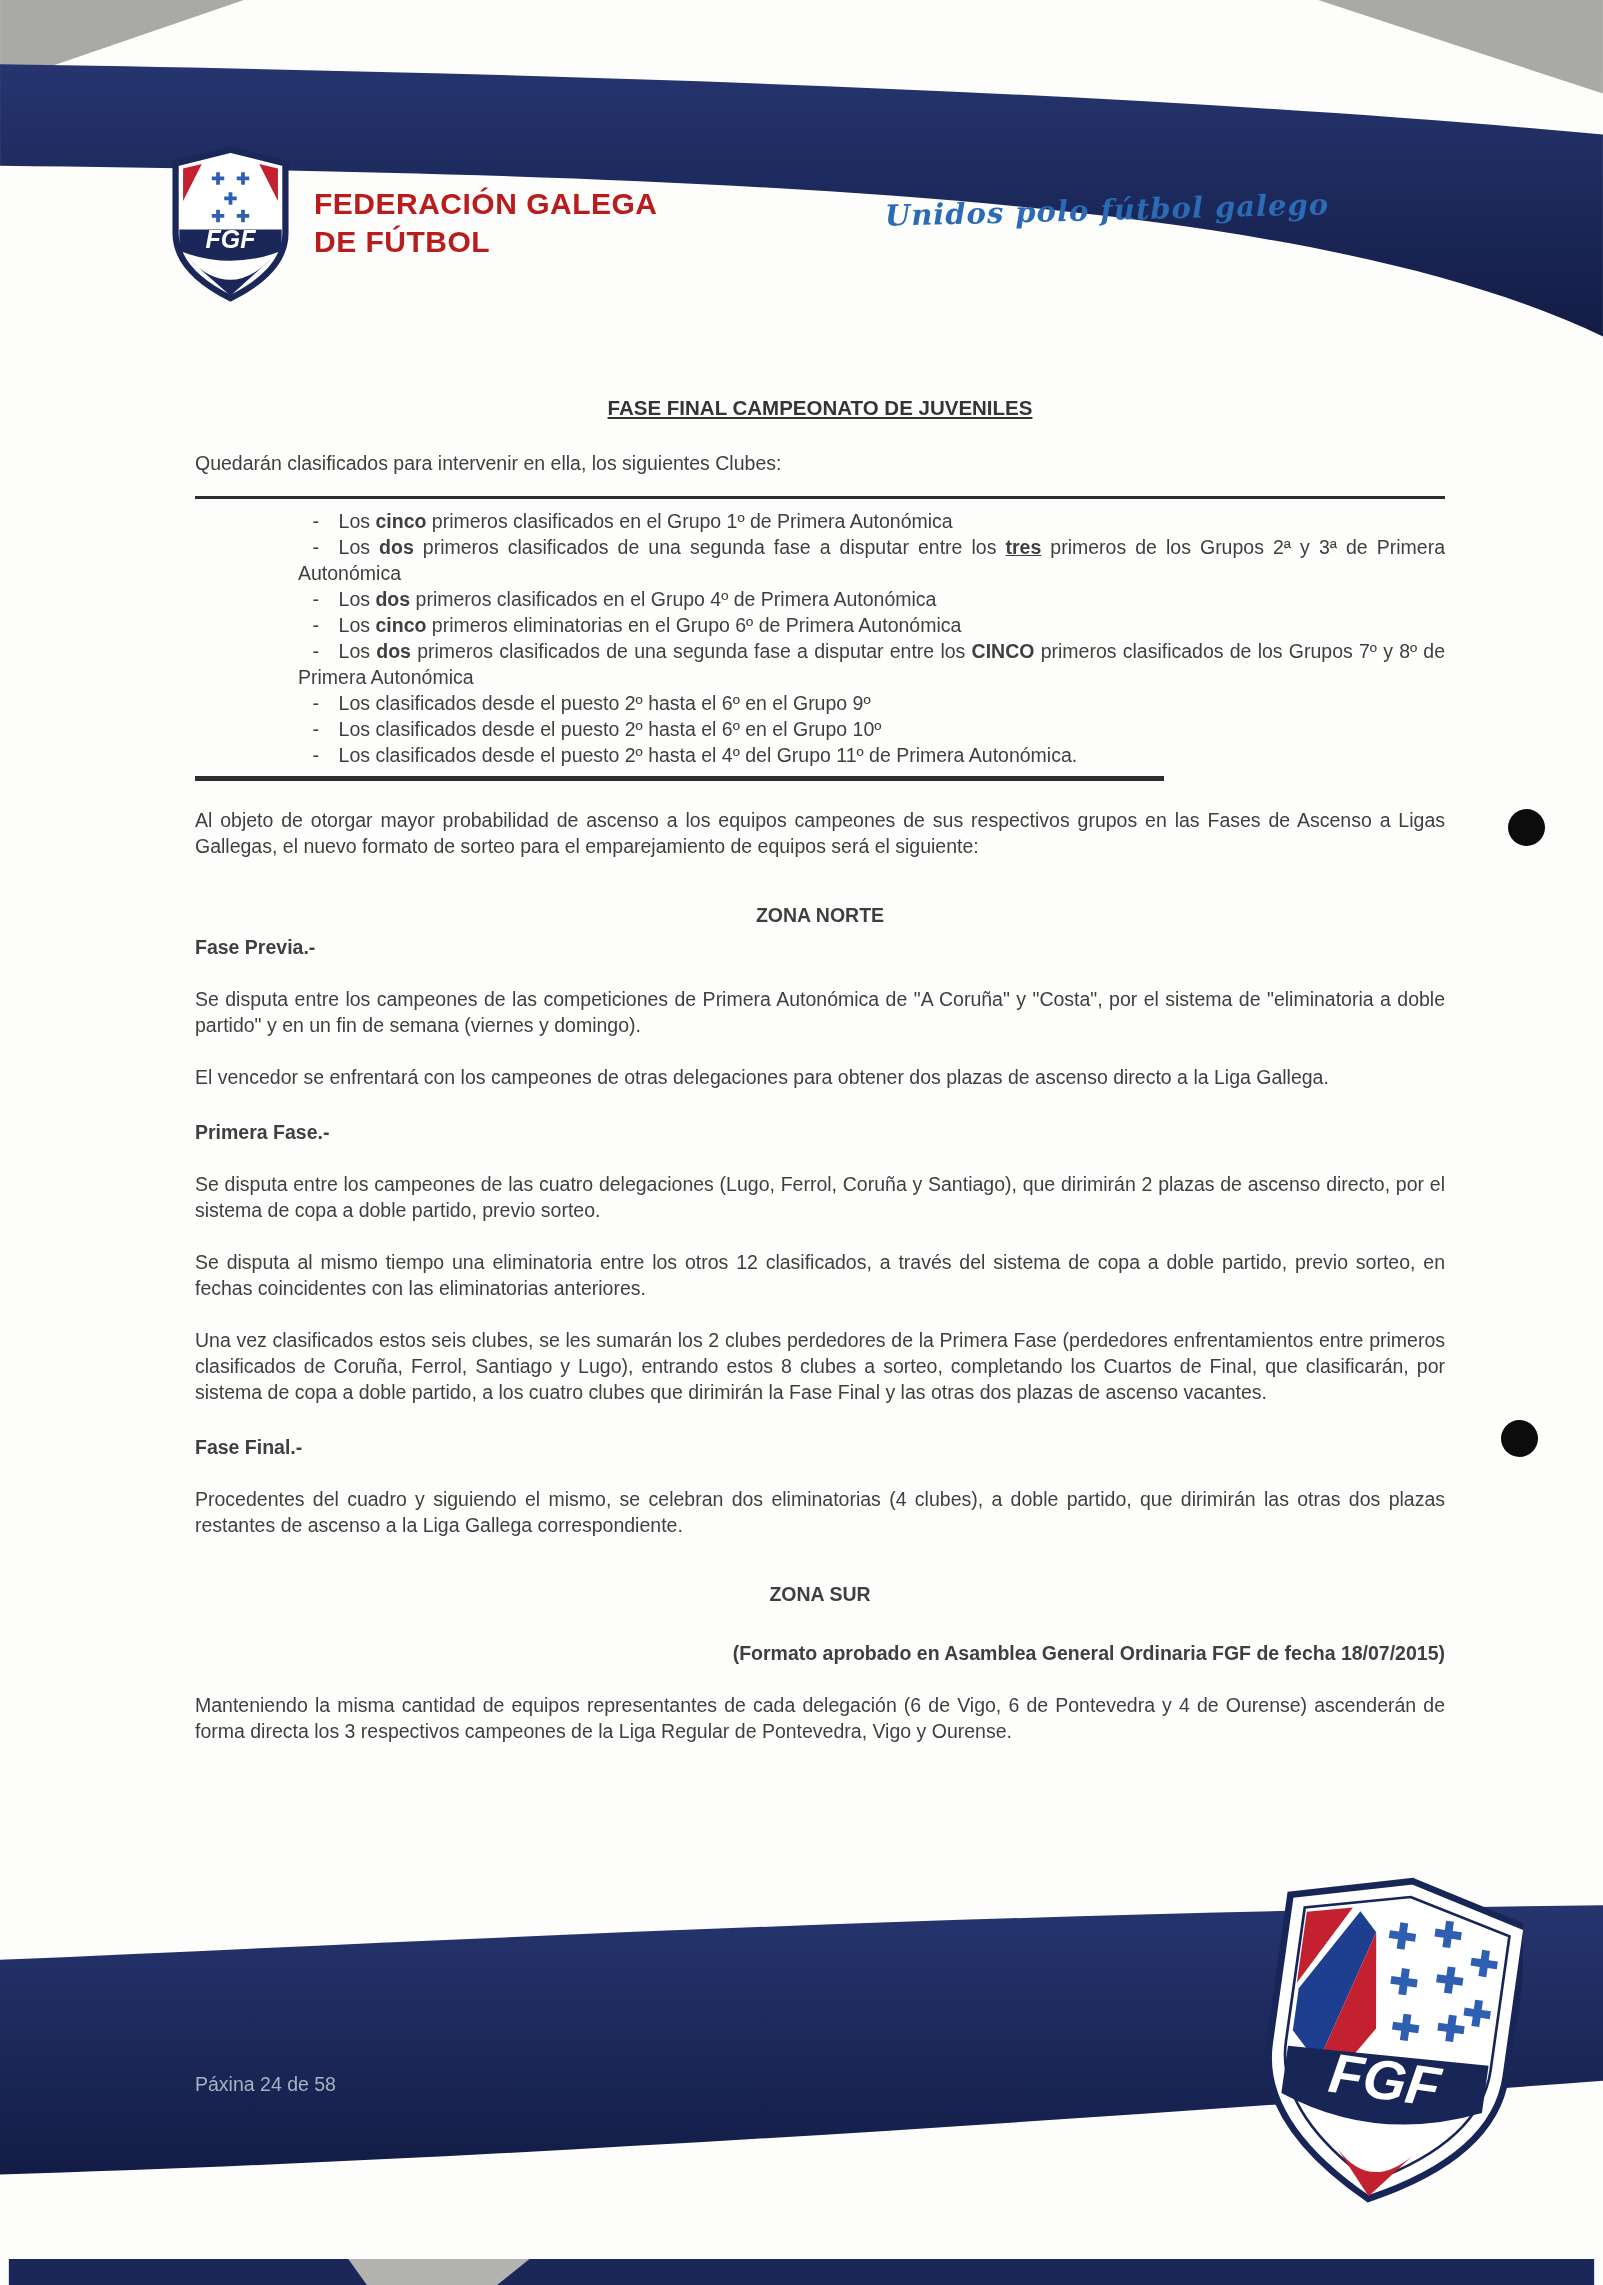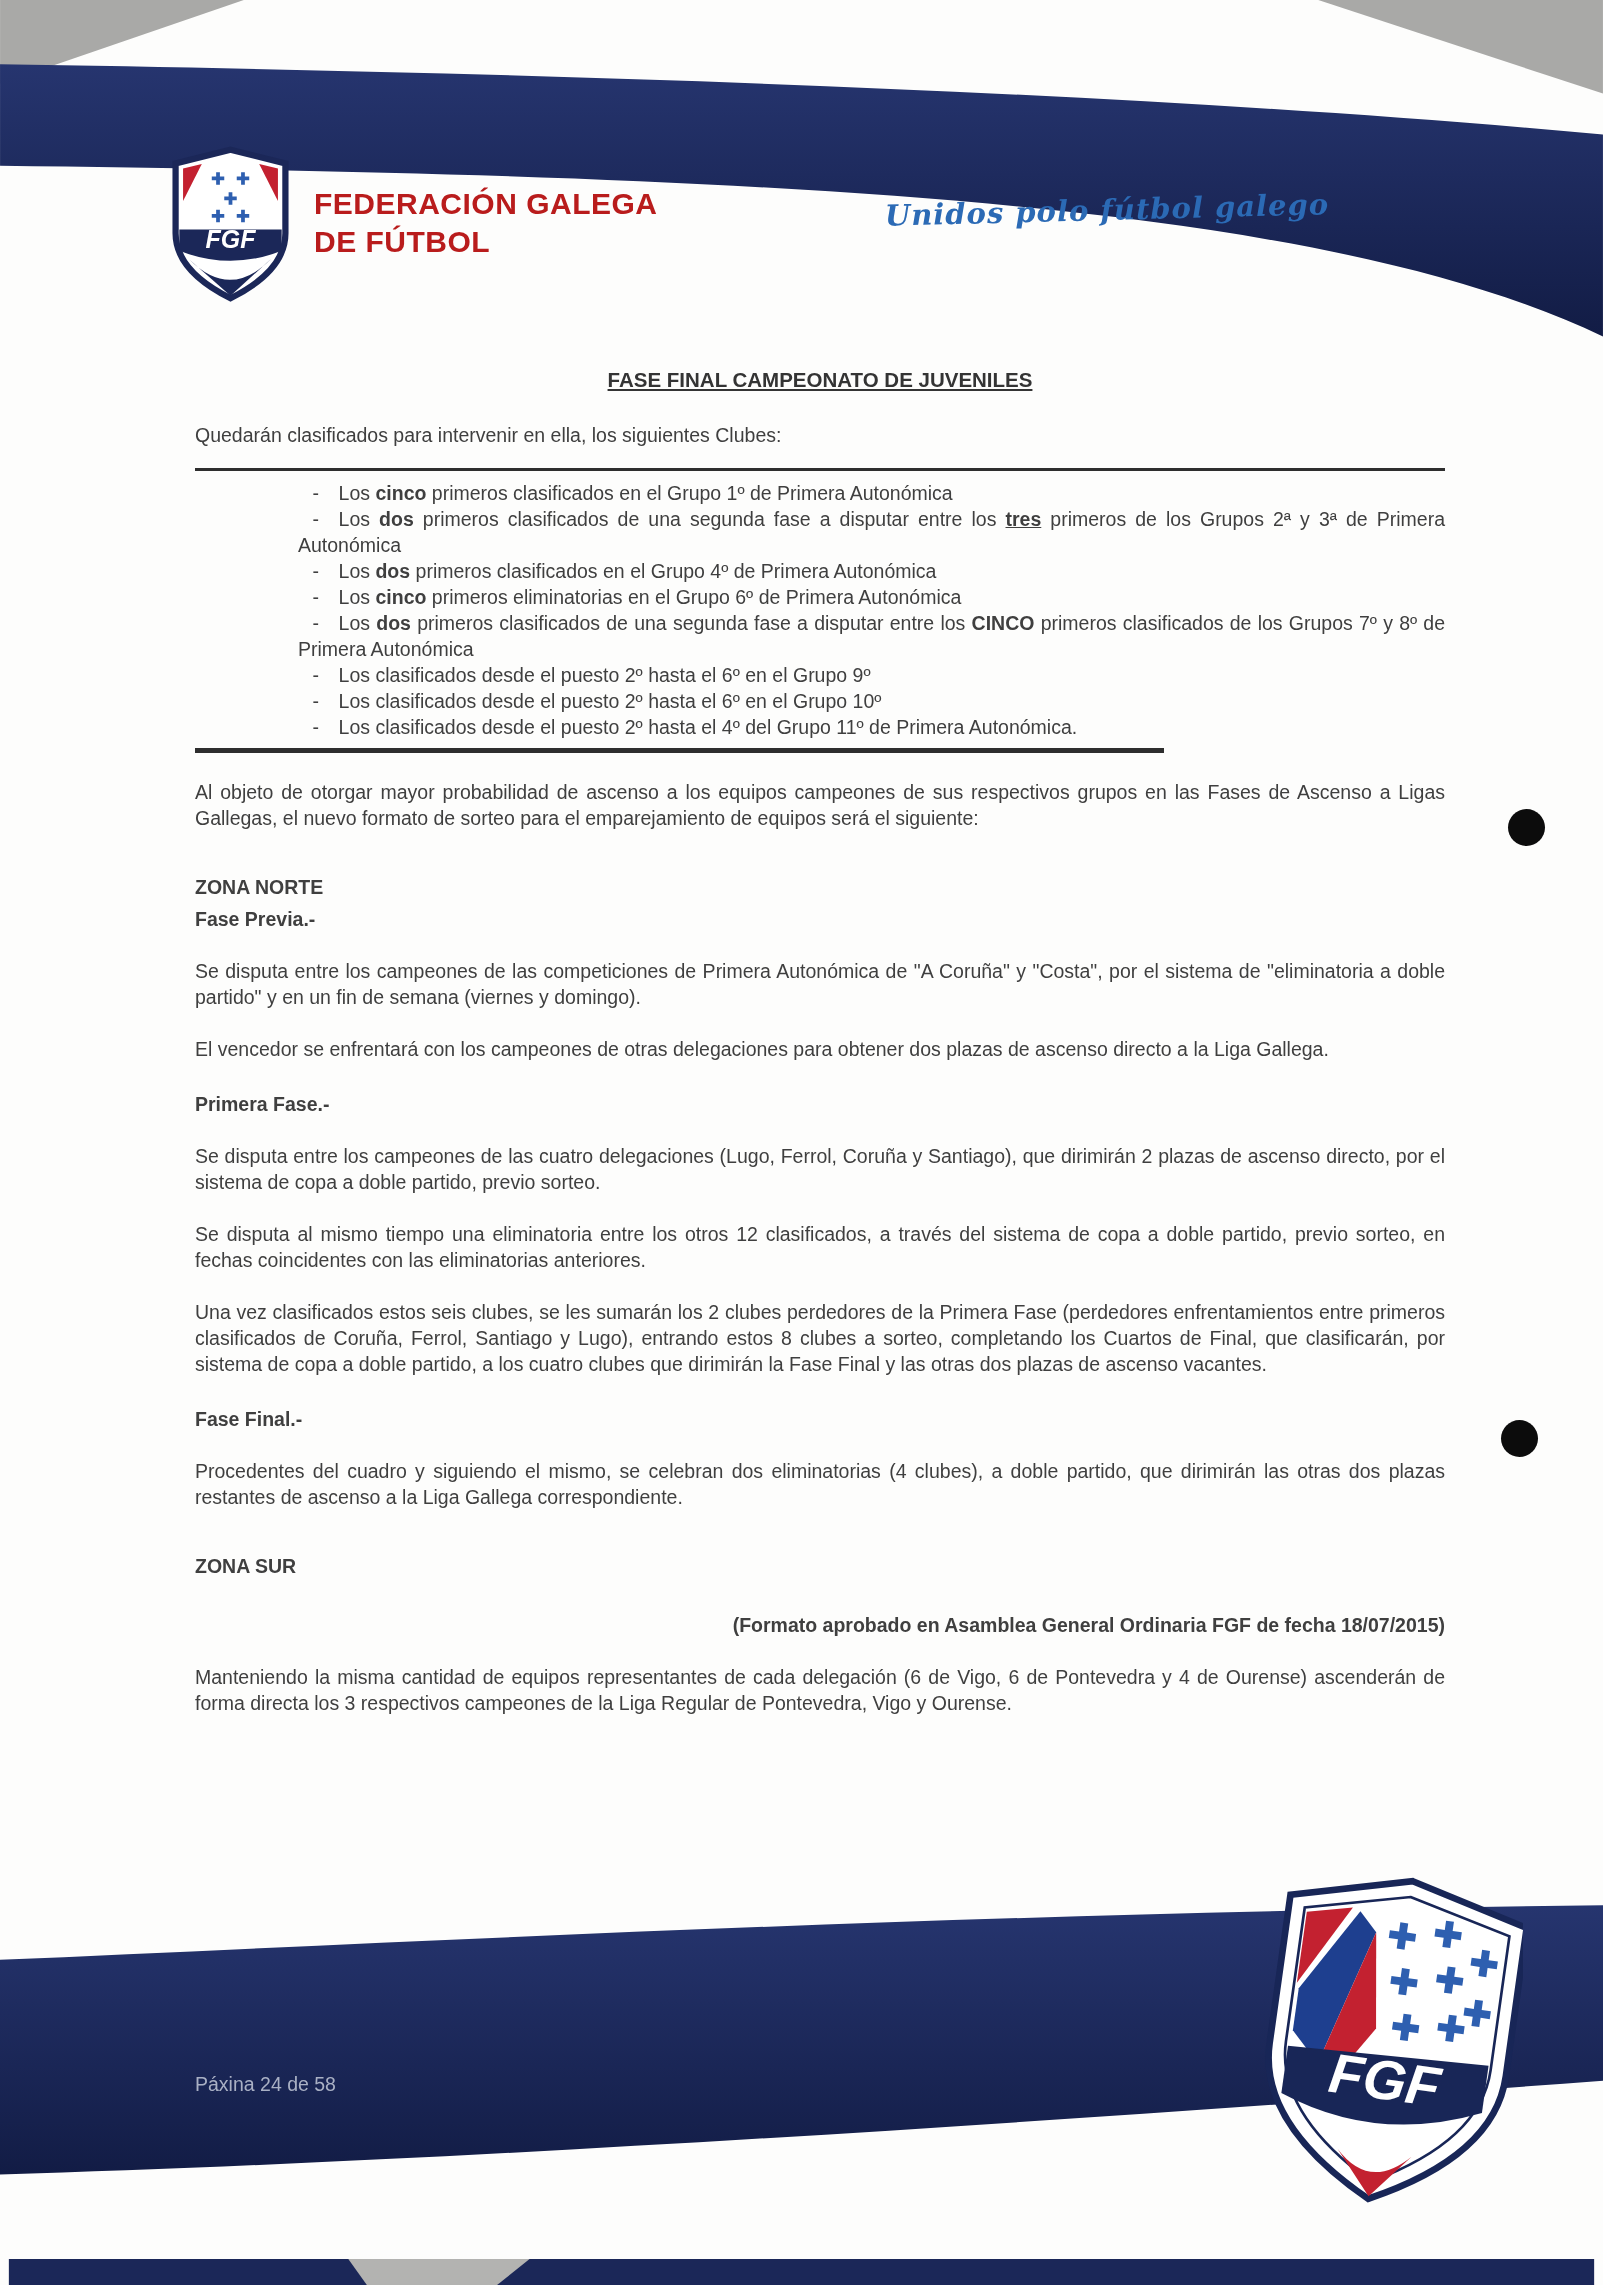--- a/index.html
+++ b/index.html
@@ -11,31 +11,31 @@
   svg { display:block; }
   .top-banner { position:absolute; top:0; left:0; }
   .header { position:absolute; top:0; left:0; width:100%; height:351px; }
   .logo-small { position:absolute; left:168px; top:146px; }
   .org-name { position:absolute; left:314px; top:185px; color:#b91c1c; font-weight:bold; font-size:30px; line-height:38px; letter-spacing:0.5px; }
   .slogan {
     position:absolute; left:863px; top:193px; width:488px; text-align:center;
     font-family:"DejaVu Serif", serif; font-style:italic; font-weight:bold;
     color:#2b6ab5; font-size:29px; transform:rotate(-1.5deg); letter-spacing:1px;
   }
-  .content { position:absolute; left:195px; top:367px; width:1250px; font-size:19.5px; line-height:26px; }
+  .content { position:absolute; left:195px; top:395px; width:1250px; font-size:19.5px; line-height:26px; }
   .doc-title { text-align:center; font-weight:bold; font-size:20.5px; text-decoration:underline; color:#343434; }
   .intro { margin-top:29px; }
   .list-box { margin-top:19.5px; }
   .rule { background:#2e2e2e; }
   .rule-top { height:3.9px; margin-bottom:8.8px; }
   .rule-bottom { height:4.9px; margin-top:7.8px; width:77.5%; }
   .q-item { text-align:justify; padding-left:103px; }
   .dash { display:inline-block; width:26px; margin-left:14.6px; }
   .para { margin:26px 0; text-align:justify; }
-  .center-heading { margin:43px 0 3.9px; font-weight:bold; }
+  .center-heading { margin:43px 0 3.9px; text-align:center; font-weight:bold; }
   .center-heading + .section-label { margin-top:5.9px; }
   .section-label { font-weight:bold; margin:29px 0 26px; }
   .center-label { text-align:right; font-weight:bold; margin:33px 0 26px; }
   .punch { position:absolute; width:37px; height:37px; border-radius:50%; background:#0c0c0c; }
   .punch-1 { left:1508px; top:809px; }
   .punch-2 { left:1501px; top:1420px; }
   .bottom-band { position:absolute; left:0; top:1872px; z-index:1; }
   .page-number { position:absolute; left:195px; top:2073px; z-index:2; color:#a9b0c4; font-size:19.5px;text-align:center; }
   .logo-large { position:absolute; left:1258px; top:1874px; z-index:3; }
   .bottom-strip { position:absolute; left:0; top:2259px; z-index:1; }

